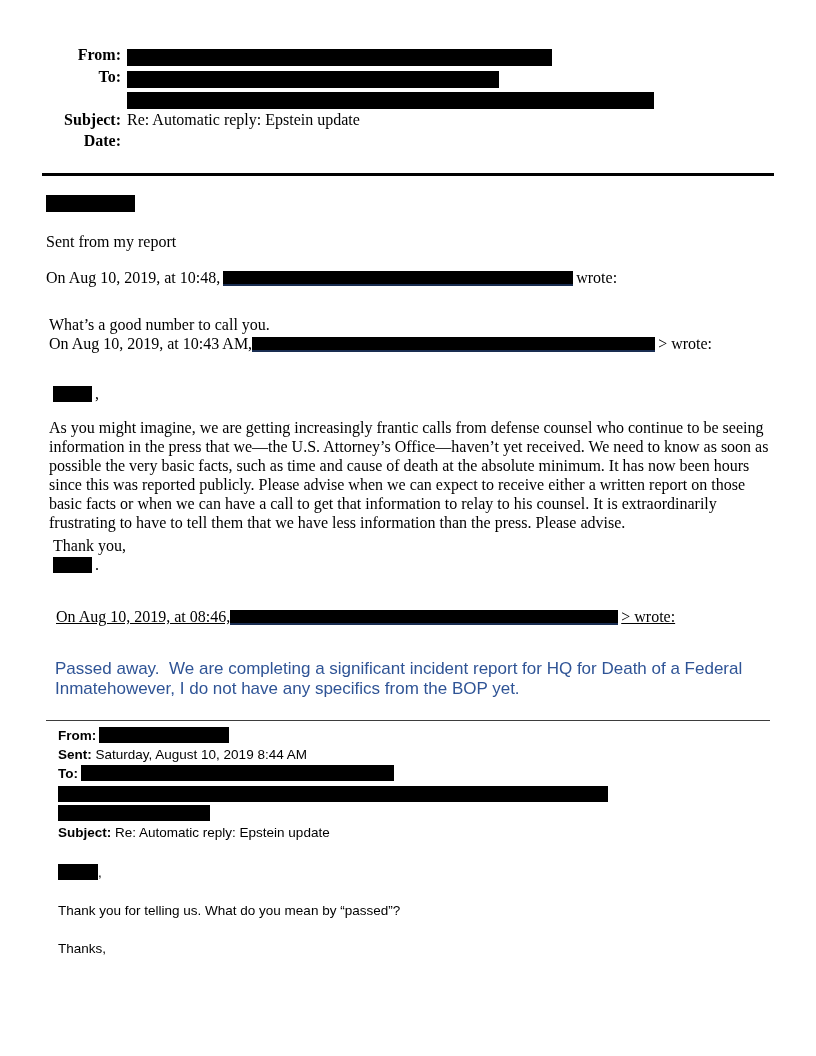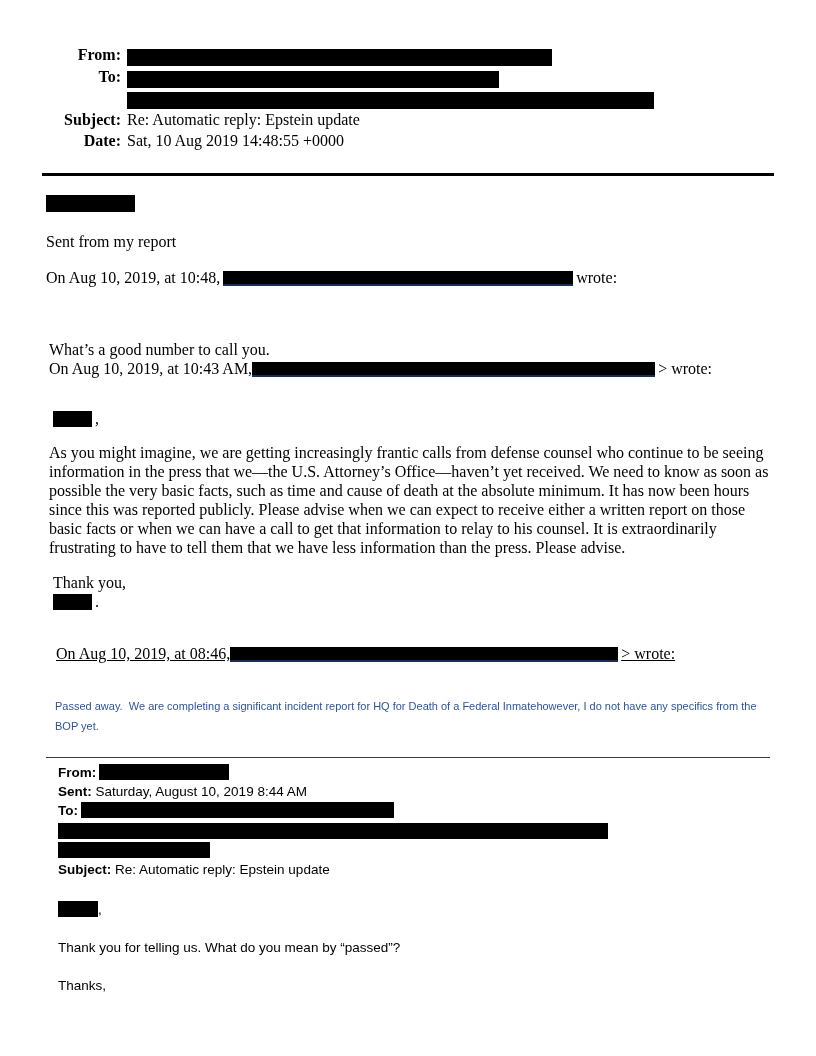--- a/index.html
+++ b/index.html
@@ -30,21 +30,21 @@
   .bar.inl { height: 15px; vertical-align: text-bottom; margin: 0 3px; }
   .bar.linkhint { border-bottom: 2px solid rgba(47,84,150,0.55); }
   .bar.small { width: 39px; height: 16px; }
   .in1 { margin-left: 3px !important; }
   .in2 { margin-left: 7px !important; }
   .in3 { margin-left: 10px !important; text-decoration: underline; }
 
   
   .blue {
     font-family: "Liberation Sans", sans-serif;
-    font-size: 11px; line-height: 20px;
+    font-size: 17px; line-height: 20px;
     color: #2F5496;
     max-width: 708px;
     margin: 33px 0 0 9px;
     white-space: pre-wrap;
   }
 
   .rule-thin { border: 0; border-top: 1px solid #3d3d3d; margin: 21px 0 0 0; }
 
   
   .qblock {
@@ -76,43 +76,42 @@
     <div class="row">
       <span class="lab"></span>
       <span class="val"><span class="bar" style="width:527px"></span></span>
     </div>
     <div class="row">
       <span class="lab">Subject:</span>
       <span class="val">Re: Automatic reply: Epstein update</span>
     </div>
     <div class="row">
       <span class="lab">Date:</span>
-      <span class="val">Sat, 10 Aug 2019 14:48:55 +0000</span>
     </div>
   </div>
 
   <div class="rule-thick"></div>
 
   <div class="thread">
 
     <span class="bar blk" style="width:89px;height:17px;margin-top:19px"></span>
 
     <p style="margin-top:20px">Sent from my report</p>
 
     <p style="margin-top:17px"><span>On Aug 10, 2019, at 10:48,</span><span class="bar inl linkhint" style="width:350px"></span><span>wrote:</span></p>
 
-    <p class="in1" style="margin-top:53px">What’s a good number to call you.</p>
+    <p class="in1" style="margin-top:28px">What’s a good number to call you.</p>
 
     <p class="in1" style=""><span>On Aug 10, 2019, at 10:43 AM,</span><span class="bar inl linkhint" style="width:403px;margin-left:0"></span><span>&gt; wrote:</span></p>
 
     <p class="in2" style="margin-top:31px"><span class="bar inl small" style="margin-left:0"></span><span>,</span></p>
 
     <p class="in1" style="margin-top:15px">As you might imagine, we are getting increasingly frantic calls from defense counsel who continue to be seeing information in the press that we—the U.S. Attorney’s Office—haven’t yet received. We need to know as soon as possible the very basic facts, such as time and cause of death at the absolute minimum. It has now been hours since this was reported publicly. Please advise when we can expect to receive either a written report on those basic facts or when we can have a call to get that information to relay to his counsel. It is extraordinarily frustrating to have to tell them that we have less information than the press. Please advise.</p>
 
-    <p class="in2" style="margin-top:16px">Thank you,</p>
+    <p class="in2" style="margin-top:4px">Thank you,</p>
     <p class="in2"><span class="bar inl small" style="margin-left:0"></span><span>.</span></p>
 
     <p class="in3" style="margin-top:33px"><span>On Aug 10, 2019, at 08:46,</span><span class="bar inl linkhint" style="width:388px;margin-left:0"></span><span>&gt; wrote:</span></p>
   </div>
 
   <p class="blue">Passed away.  We are completing a significant incident report for HQ for Death of a Federal Inmatehowever, I do not have any specifics from the BOP yet.</p>
 
   <hr class="rule-thin">
 
   <div class="qblock">

